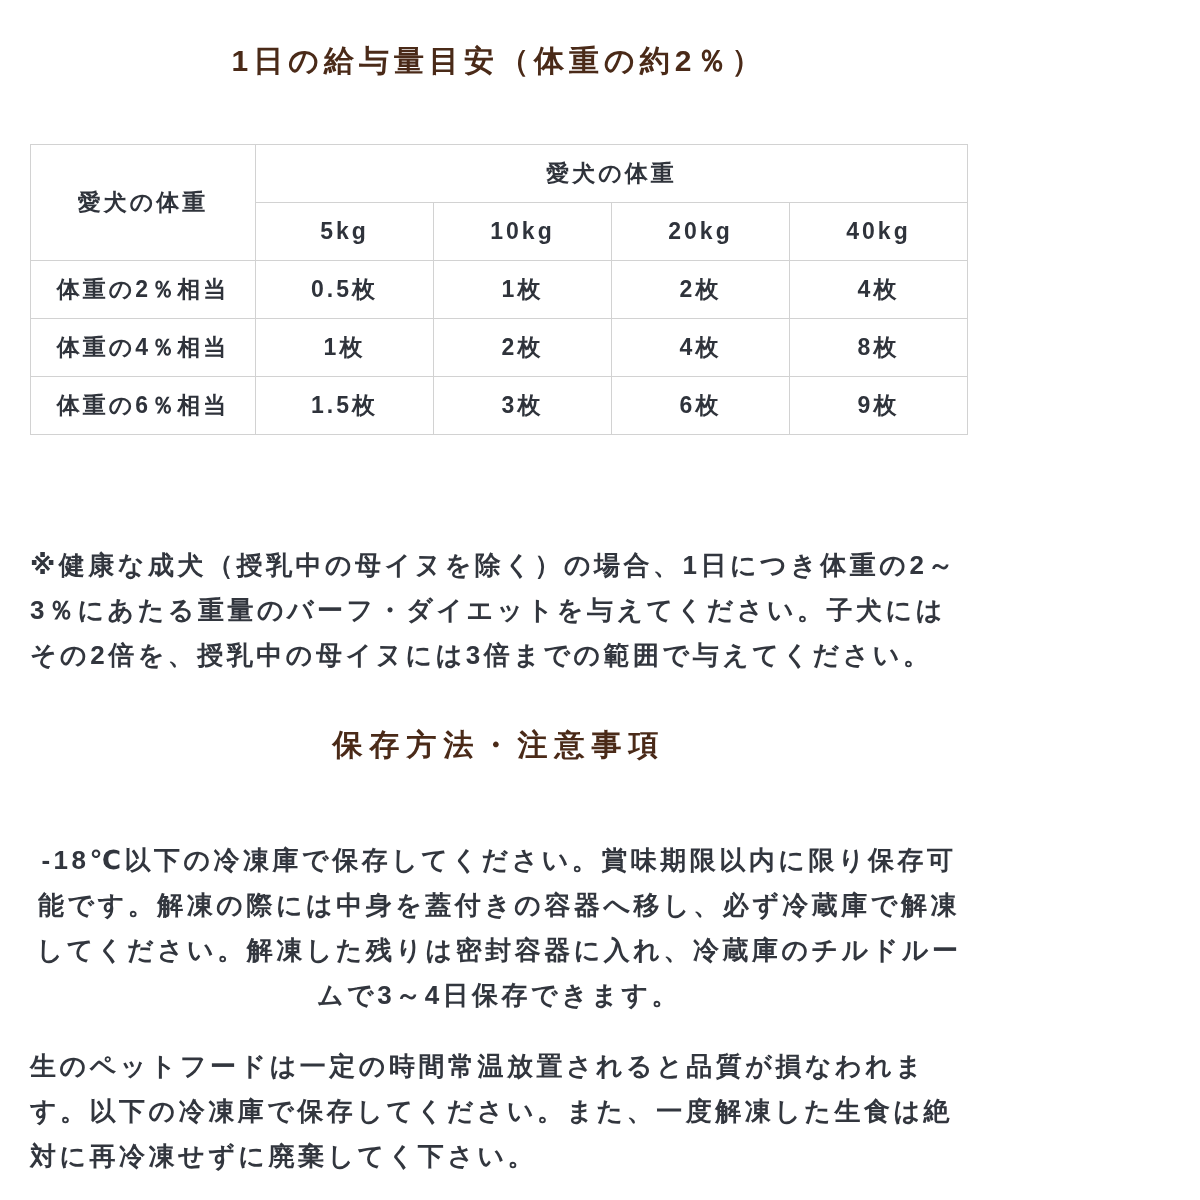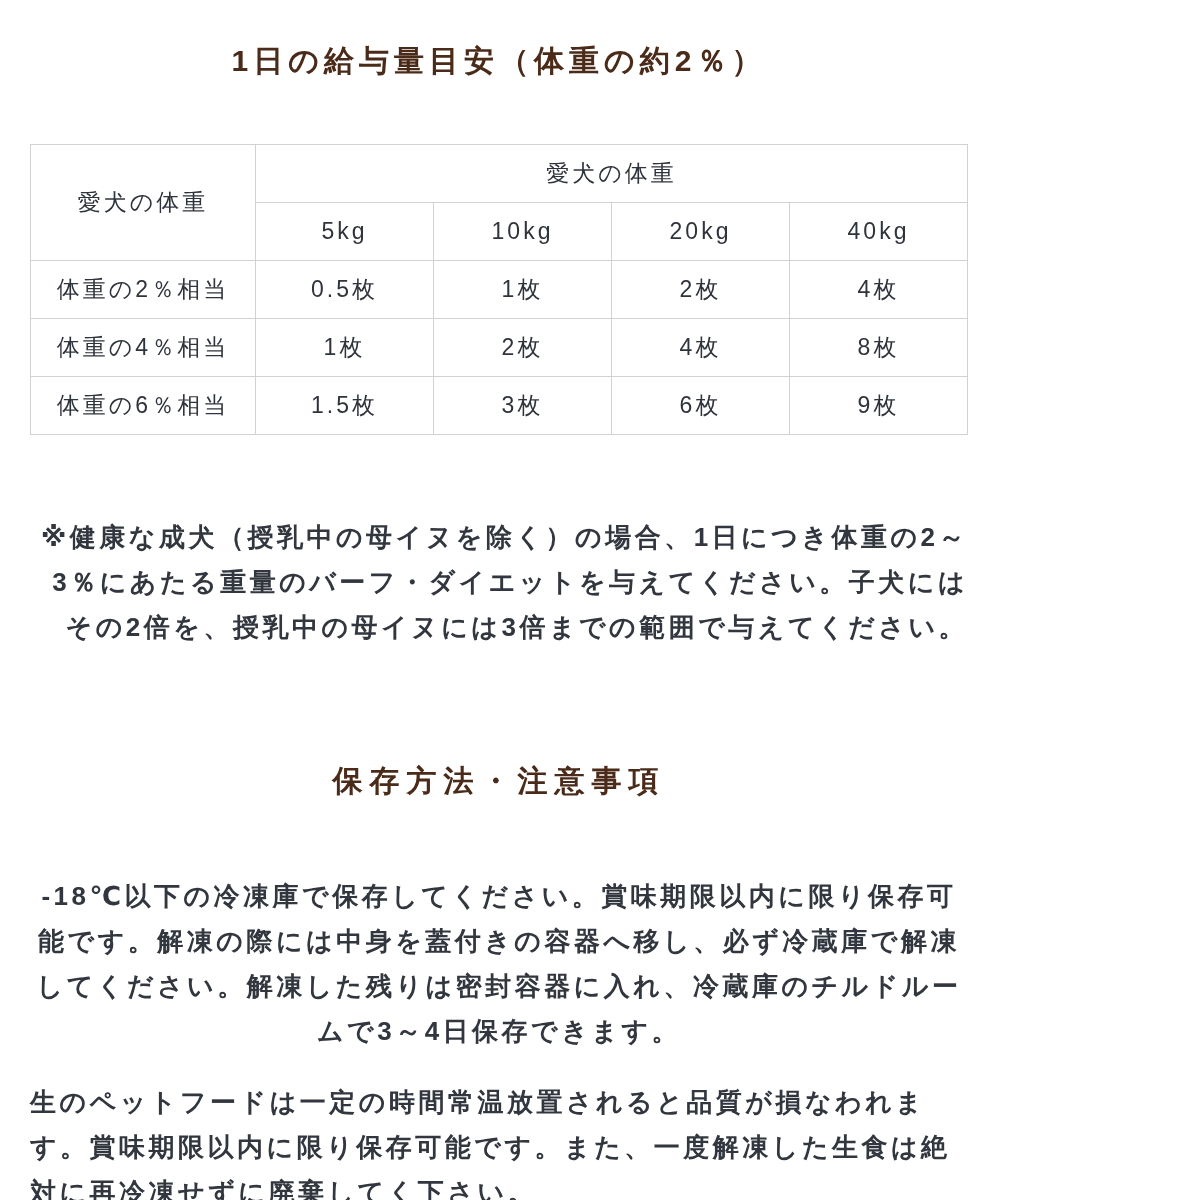--- a/index.html
+++ b/index.html
@@ -26,54 +26,53 @@
     font-size: 30px;
     line-height: 38px;
     font-weight: bold;
     letter-spacing: 5px;
     margin: 0;
   }
   .feeding-title {
     padding-top: 42px;
   }
   .storage-title {
-    margin-top: 112px;
+    margin-top: 48px;
     letter-spacing: 7px;
   }
   table.feeding-table {
     border-collapse: collapse;
     table-layout: fixed;
     width: 100%;
     margin-top: 64px;
   }
   table.feeding-table th,
   table.feeding-table td {
     border: 1px solid #d2d2d2;
     height: 57px;
     padding: 0 4px;
     text-align: center;
     vertical-align: middle;
     font-size: 23px;
-    font-weight: normal;
+    font-weight: bold;
     letter-spacing: 3px;
     color: #2f333b;
     background: #ffffff;
     margin-top: 44px;
   }
   .body-text {
     font-size: 26px;
     line-height: 45px;
     letter-spacing: 3.5px;
     margin: 0;
     text-align: left;
     color: #32363e;
   }
   .note {
-    margin-top: 80px;
-    text-align: right;
+    margin-top: 108px;
   }
   .storage-para-1 {
     margin-top: 74px;
     text-align: center;
   }
   .storage-para-2 {
     margin-top: 26px;
   }
 </style>
 </head>
@@ -125,15 +124,15 @@
       </tr>
     </tbody>
   </table>
 
   <p class="body-text note">※健康な成犬（授乳中の母イヌを除く）の場合、1日につき体重の2～3％にあたる重量のバーフ・ダイエットを与えてください。子犬にはその2倍を、授乳中の母イヌには3倍までの範囲で与えてください。</p>
 
   <h2 class="section-title storage-title">保存方法・注意事項</h2>
 
   <p class="body-text storage-para-1">-18℃以下の冷凍庫で保存してください。賞味期限以内に限り保存可能です。解凍の際には中身を蓋付きの容器へ移し、必ず冷蔵庫で解凍してください。解凍した残りは密封容器に入れ、冷蔵庫のチルドルームで3～4日保存できます。</p>
 
-  <p class="body-text storage-para-2">生のペットフードは一定の時間常温放置されると品質が損なわれます。賞味期限以内に限り保存可能です。また、一度解凍した生食は絶対に再冷凍せずに廃棄してく下さい。</p>
+  <p class="body-text storage-para-2">生のペットフードは一定の時間常温放置されると品質が損なわれます。以下の冷凍庫で保存してください。また、一度解凍した生食は絶対に再冷凍せずに廃棄してく下さい。</p>
 
 </div>
 
 </body></html>

